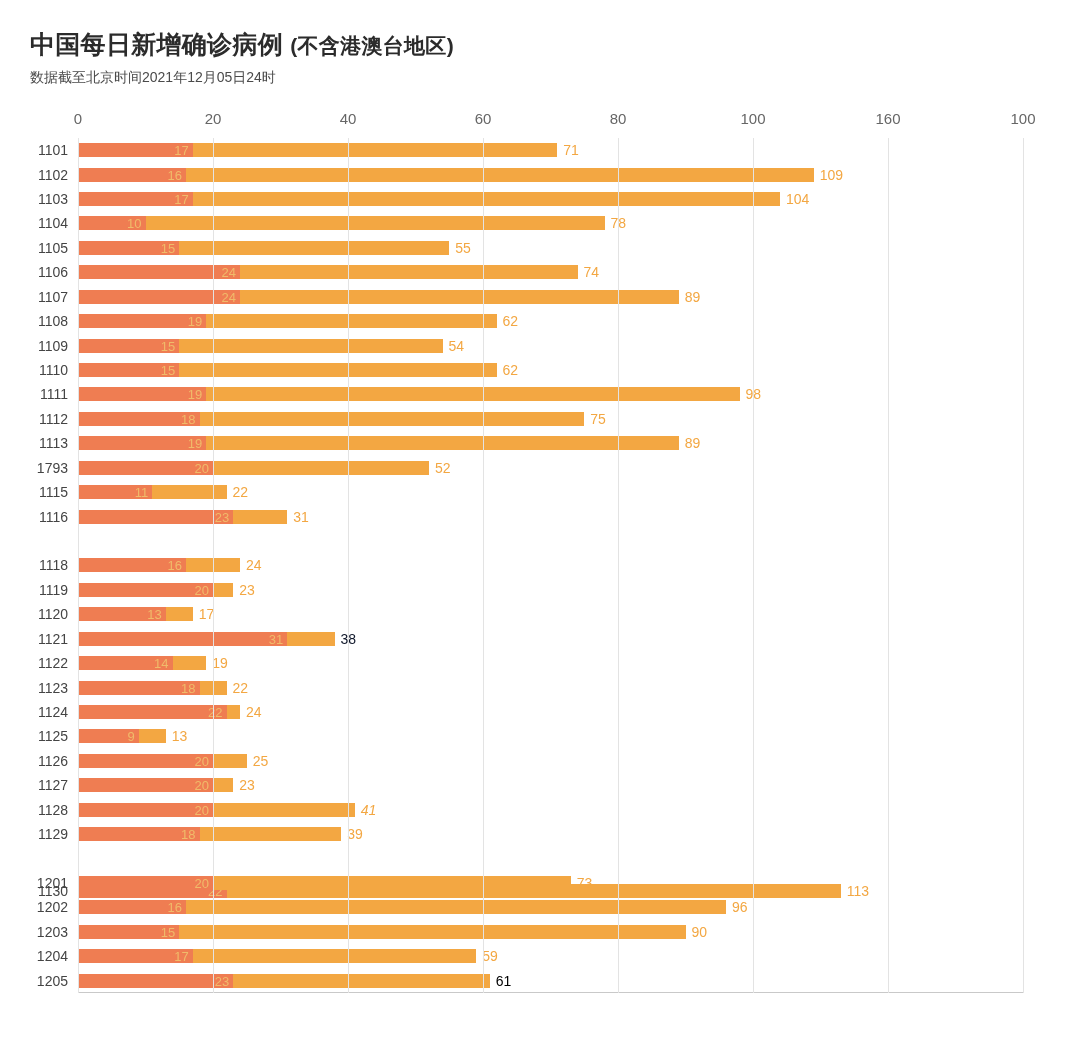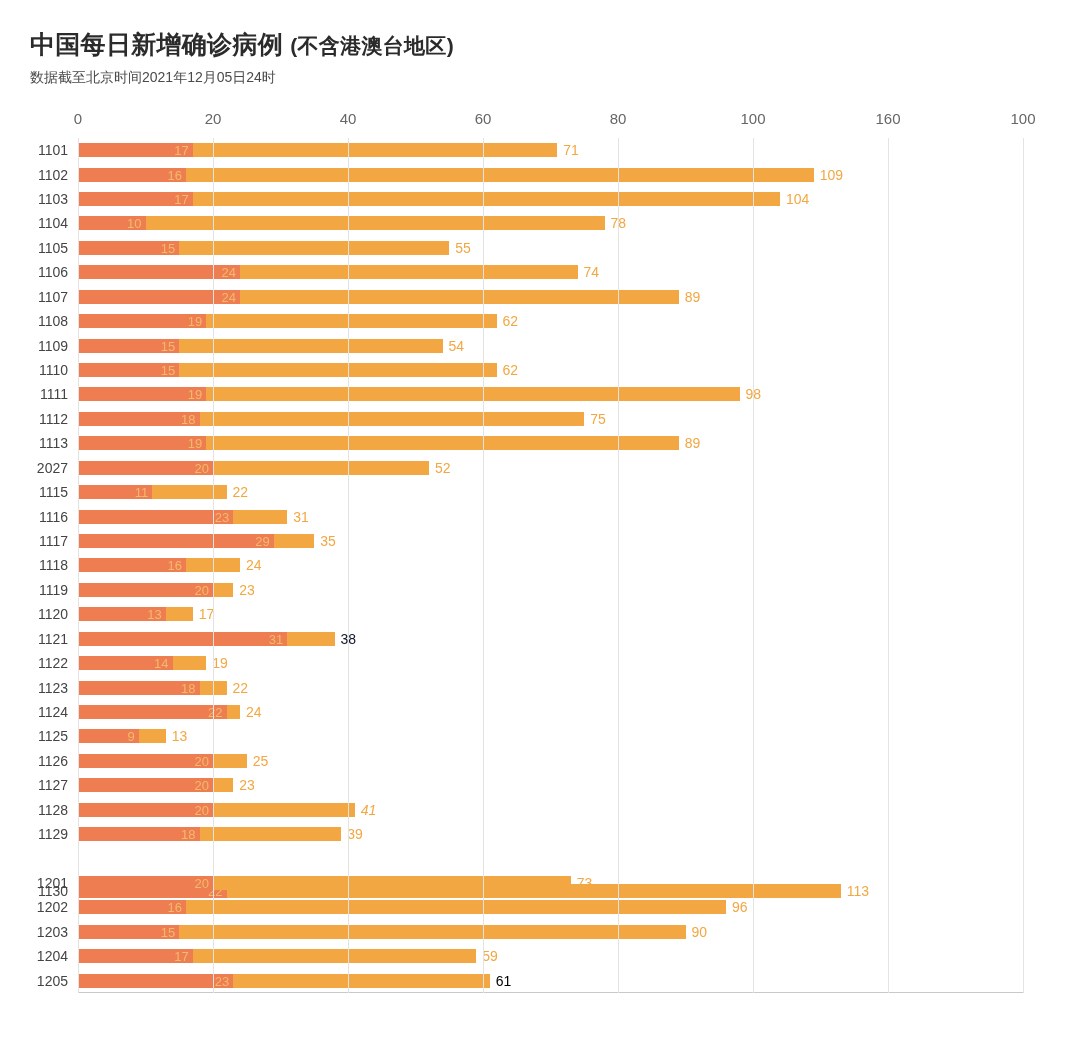--- a/index.html
+++ b/index.html
@@ -321,21 +321,21 @@
           <div class="row" style="top: 293.143px; height: 24.4286px;">
             <div class="row-label">1113</div>
             <div class="bar-outer" style="width: 600.75px; background: rgb(243, 167, 66);">
               <div class="bar-inner" style="width: 128.25px; background: rgb(239, 125, 82);">
                 <div class="val-inner">19</div>
               </div>
               <div class="val-total" style="color: rgb(243, 167, 66);">89</div>
             </div>
           </div>
           <div class="row" style="top: 317.571px; height: 24.4286px;">
-            <div class="row-label">2027</div>
+            <div class="row-label">1793</div>
             <div class="bar-outer" style="width: 351px; background: rgb(243, 167, 66);">
               <div class="bar-inner" style="width: 135px; background: rgb(239, 125, 82);">
                 <div class="val-inner">20</div>
               </div>
               <div class="val-total" style="color: rgb(243, 167, 66);">52</div>
             </div>
           </div>
           <div class="row" style="top: 342px; height: 24.4286px;">
             <div class="row-label">1115</div>
             <div class="bar-outer" style="width: 148.5px; background: rgb(243, 167, 66);">
@@ -345,29 +345,20 @@
               <div class="val-total" style="color: rgb(243, 167, 66);">22</div>
             </div>
           </div>
           <div class="row" style="top: 366.429px; height: 24.4286px;">
             <div class="row-label">1116</div>
             <div class="bar-outer" style="width: 209.25px; background: rgb(243, 167, 66);">
               <div class="bar-inner" style="width: 155.25px; background: rgb(239, 125, 82);">
                 <div class="val-inner">23</div>
               </div>
               <div class="val-total" style="color: rgb(243, 167, 66);">31</div>
-            </div>
-          </div>
-          <div class="row" style="top: 390.857px; height: 24.4286px;">
-            <div class="row-label">1117</div>
-            <div class="bar-outer" style="width: 236.25px; background: rgb(243, 167, 66);">
-              <div class="bar-inner" style="width: 195.75px; background: rgb(239, 125, 82);">
-                <div class="val-inner">29</div>
-              </div>
-              <div class="val-total" style="color: rgb(243, 167, 66);">35</div>
             </div>
           </div>
           <div class="row" style="top: 415.286px; height: 24.4286px;">
             <div class="row-label">1118</div>
             <div class="bar-outer" style="width: 162px; background: rgb(243, 167, 66);">
               <div class="bar-inner" style="width: 108px; background: rgb(239, 125, 82);">
                 <div class="val-inner">16</div>
               </div>
               <div class="val-total" style="color: rgb(243, 167, 66);">24</div>
             </div>

